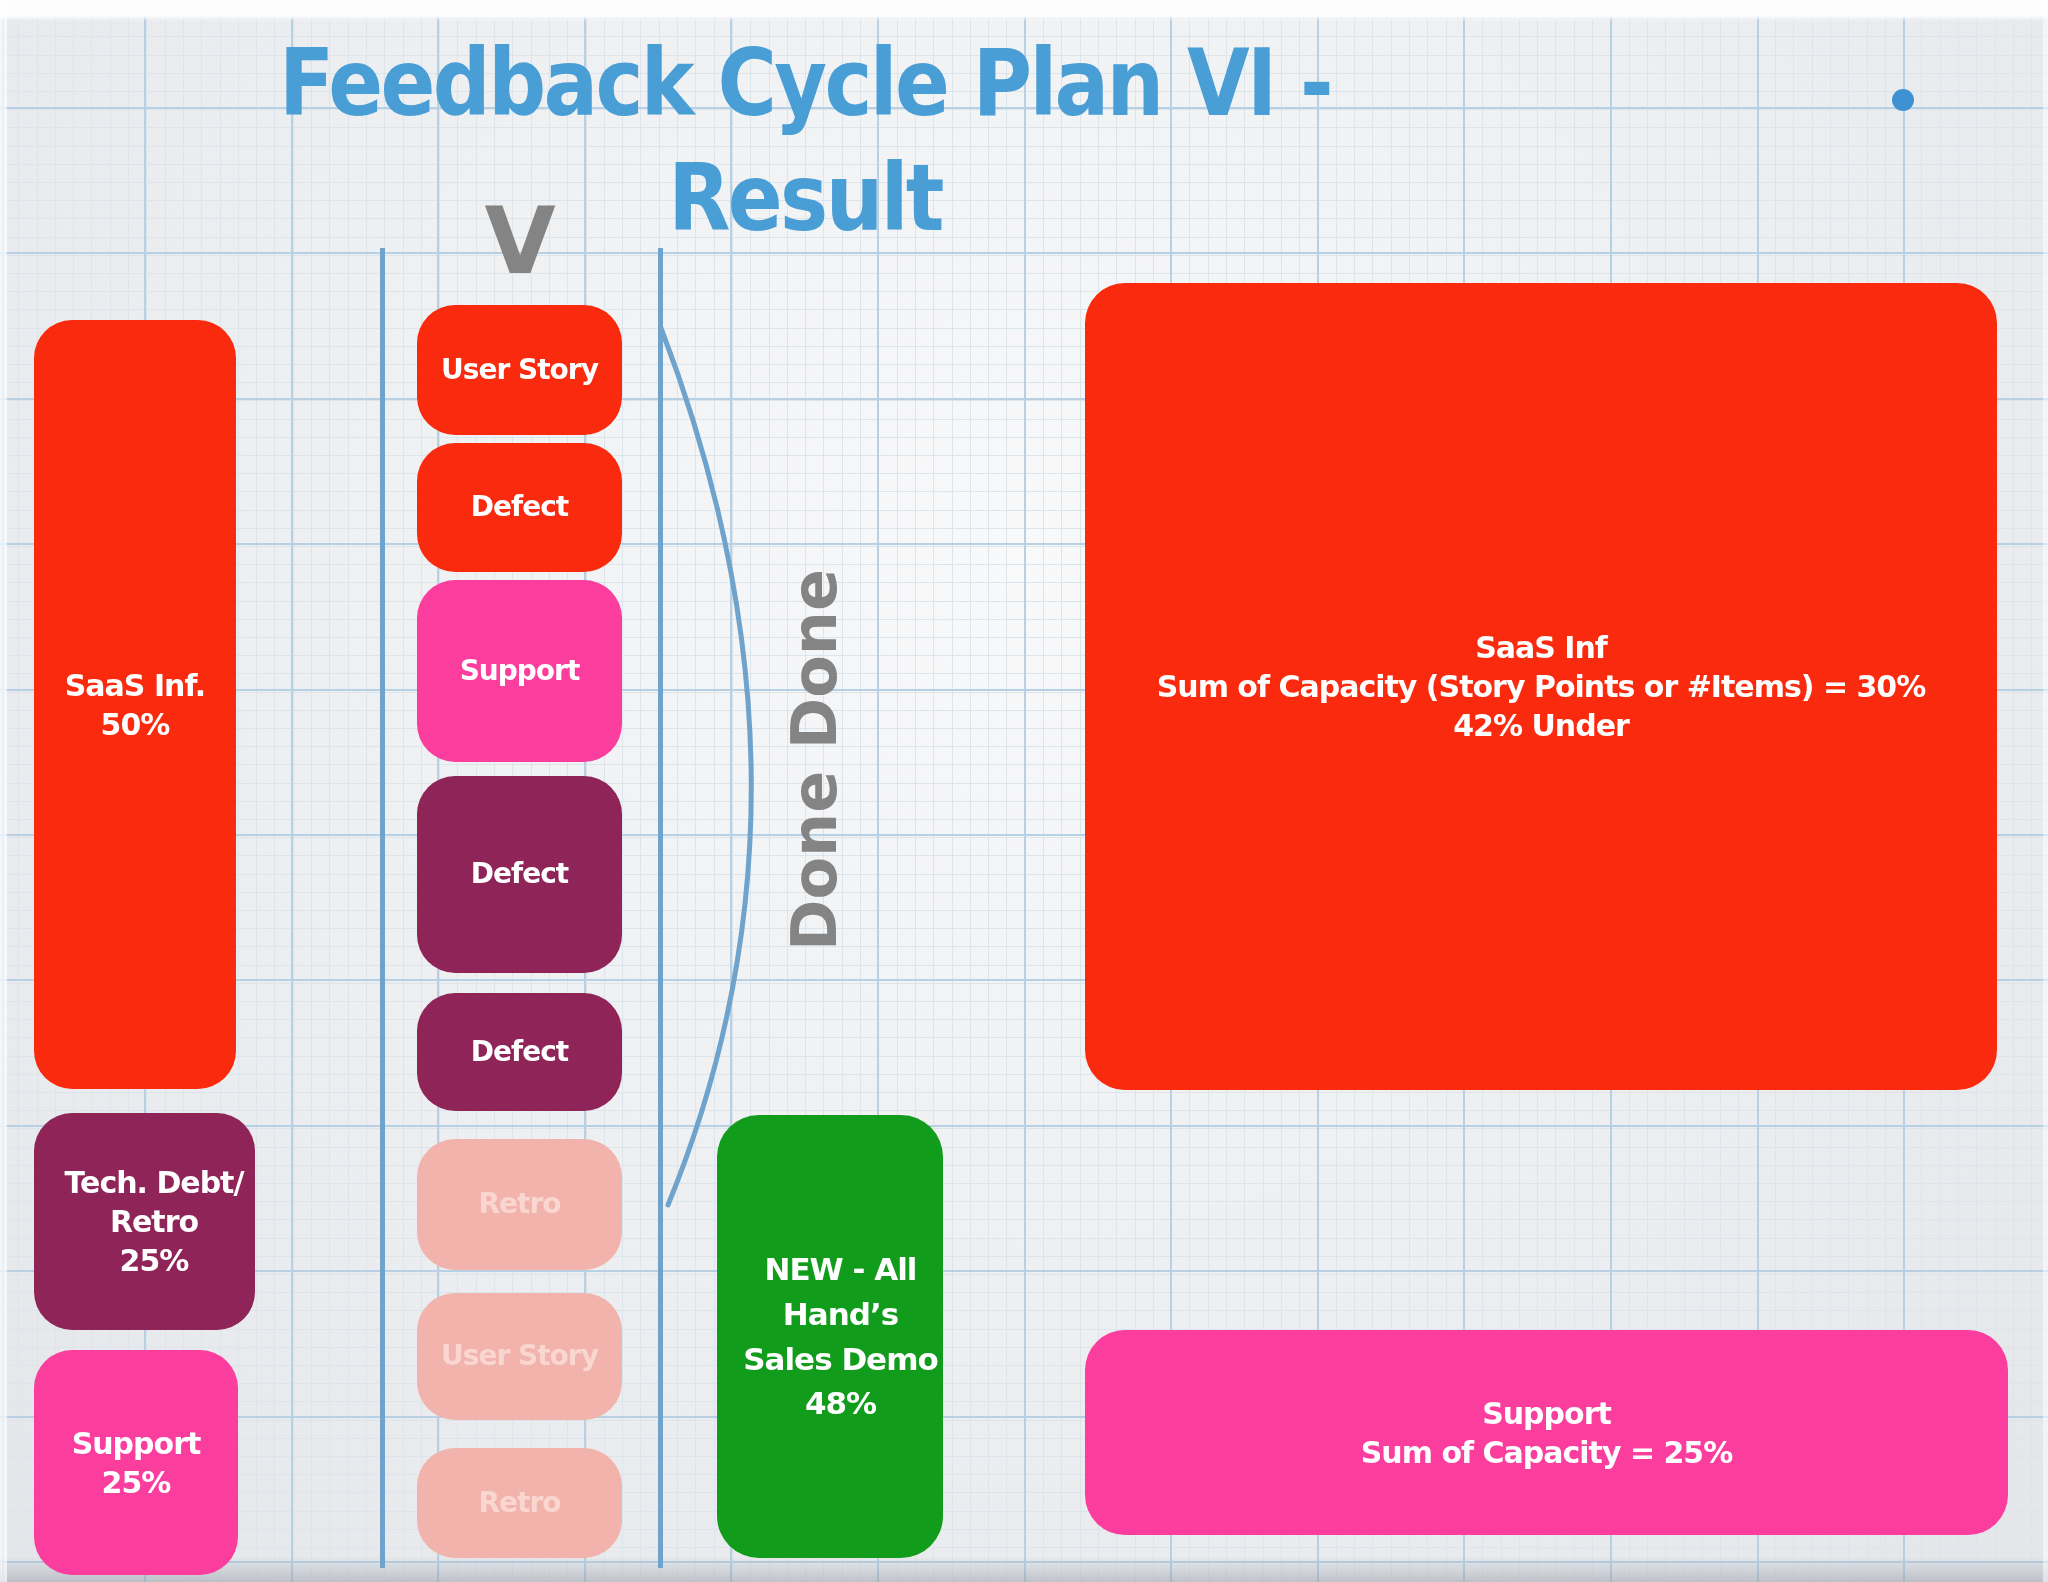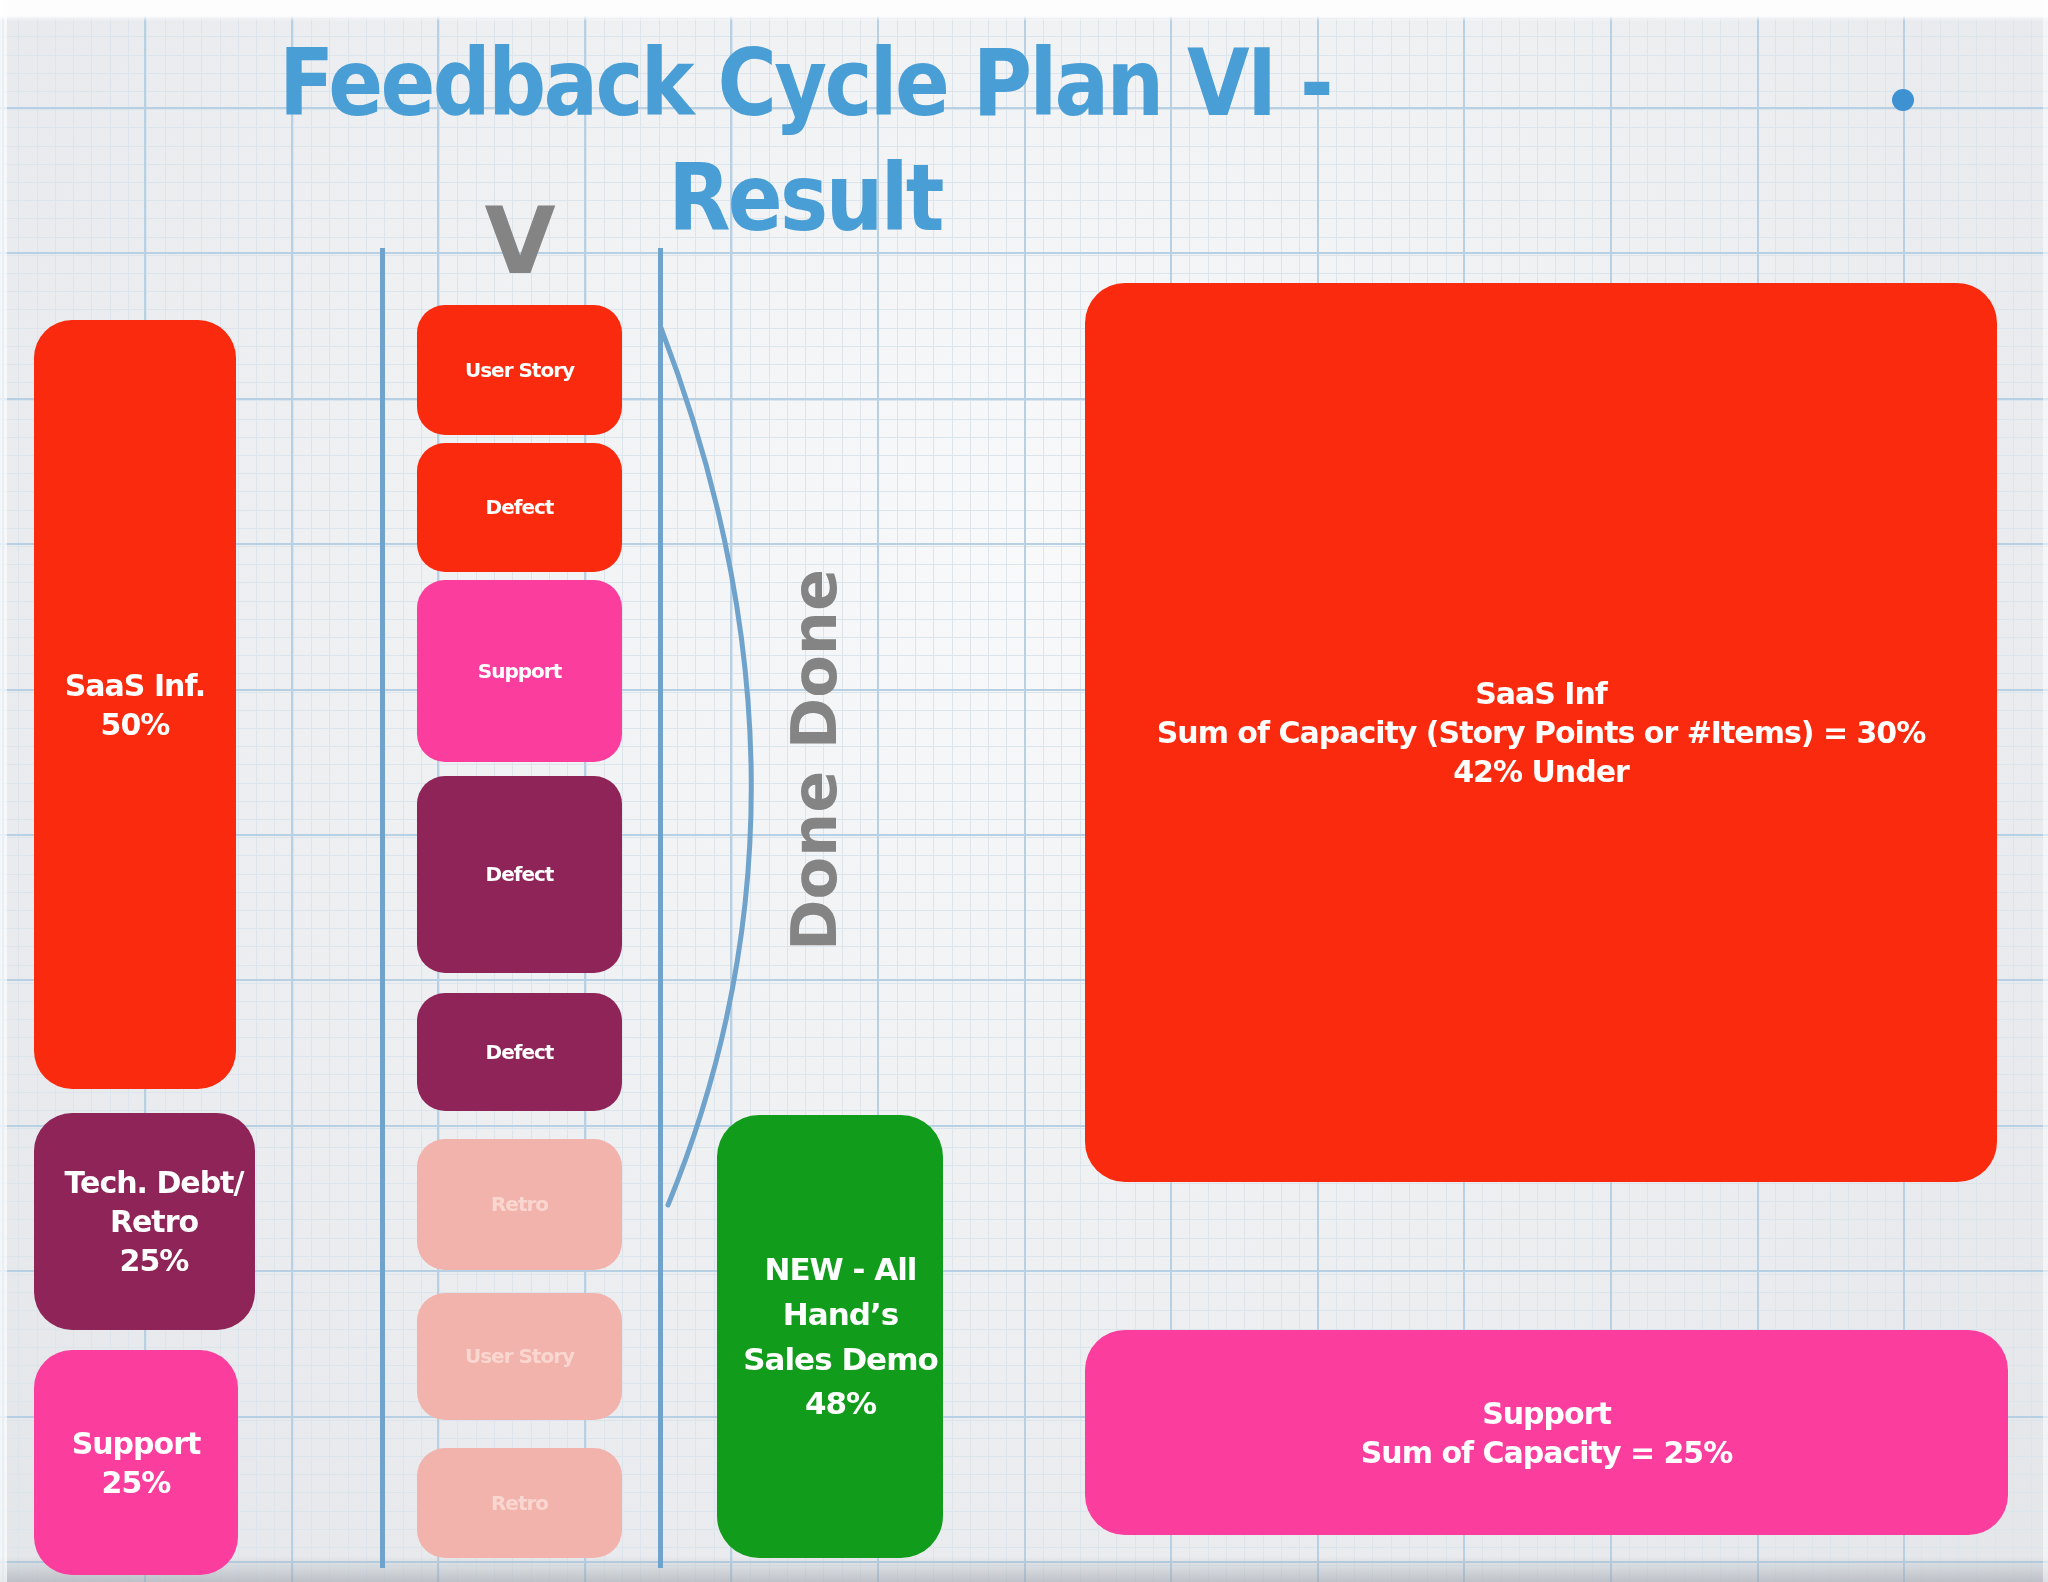--- a/index.html
+++ b/index.html
@@ -39,21 +39,21 @@
 
   .box{
     position:absolute; border-radius:38px; color:#fff; font-weight:bold;
     display:flex; flex-direction:column; align-items:center; justify-content:center;
     text-align:center; letter-spacing:-1px;
   }
   .red{background:var(--red);} .pink{background:var(--pink);}
   .plum{background:var(--plum);} .green{background:var(--green);}
   .faded{background:var(--faded_red); color:#f9d7d0;}
 
-  .lbl34{font-size:20px; line-height:1.32;border-radius:28px;}
+  .lbl34{font-size:28px; line-height:1.32;}
   .lbl30{font-size:30px; line-height:1.3;margin-top:17px;}
   .lbl31{font-size:31px; line-height:1.45;padding-left:21px;}
   .rlines{font-size:30px; line-height:1.3;}
 
   
   #box-l1{left:34px;  top:303px;  width:202px; height:769px;}
   #box-l2{left:34px;  top:1096px; width:202px; height:217px;padding-left:19px;}
   #box-l3{left:34px;  top:1333px; width:204px; height:225px;}
   
   .mid{left:417px; width:205px;}
@@ -61,21 +61,21 @@
   #box-m2{top:443px;  height:129px;}
   #box-m3{top:580px;  height:182px;}
   #box-m4{top:776px;  height:197px;}
   #box-m5{top:993px;  height:118px;}
   #box-m6{top:1139px; height:131px;}
   #box-m7{top:1293px; height:127px;}
   #box-m8{top:1448px; height:110px;}
   
   #box-g{left:717px; top:1115px; width:205px; height:443px; border-radius:42px;}
   
-  #box-r1{left:1085px; top:283px;  width:912px; height:899px; border-radius:40px;align-items:center;}
+  #box-r1{left:1085px; top:283px;  width:912px; height:807px; border-radius:40px;align-items:center;}
   #box-r2{left:1085px; top:1112px; width:915px; height:196px; border-radius:40px;}
   #box-r3{left:1085px; top:1330px; width:923px; height:205px; border-radius:40px;}
 
   #done-label{
     position:absolute; left:815px; top:760px; width:420px; height:80px;
     margin-left:-210px; margin-top:-40px;
     transform:rotate(-90deg);
     text-align:center; font-weight:bold; font-size:62px; color:var(--gray);
     line-height:80px; white-space:nowrap;
   }

